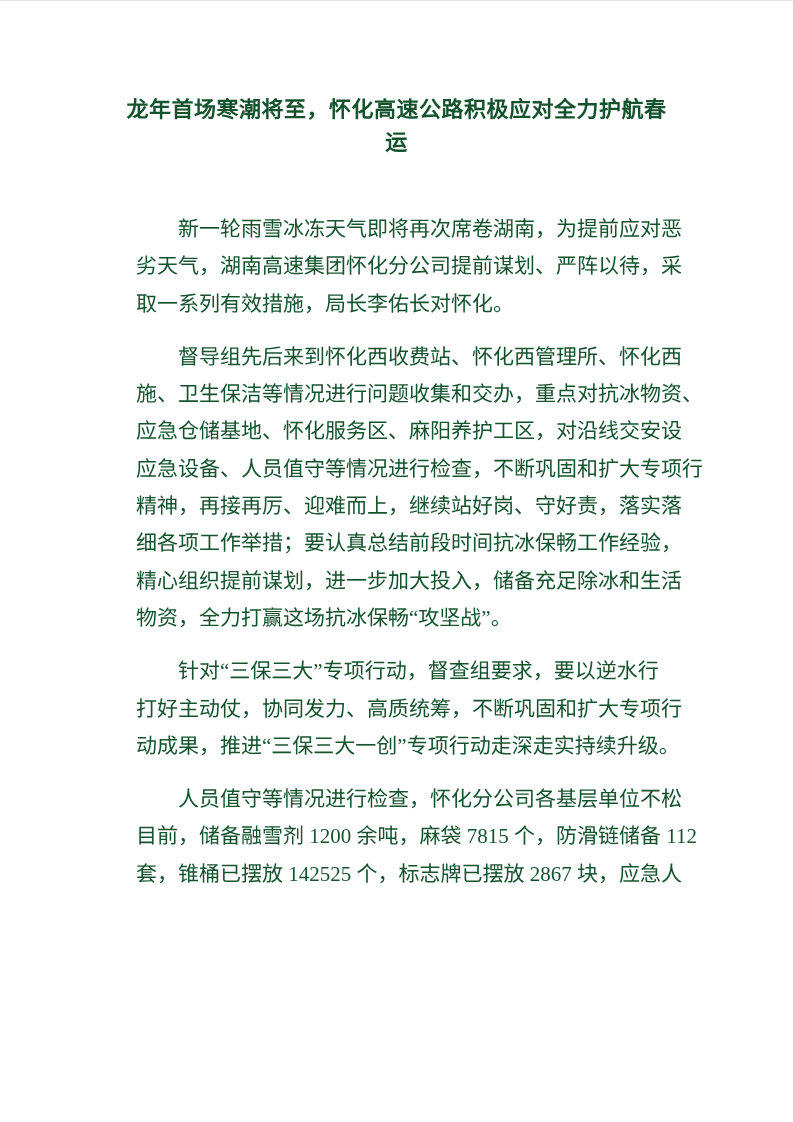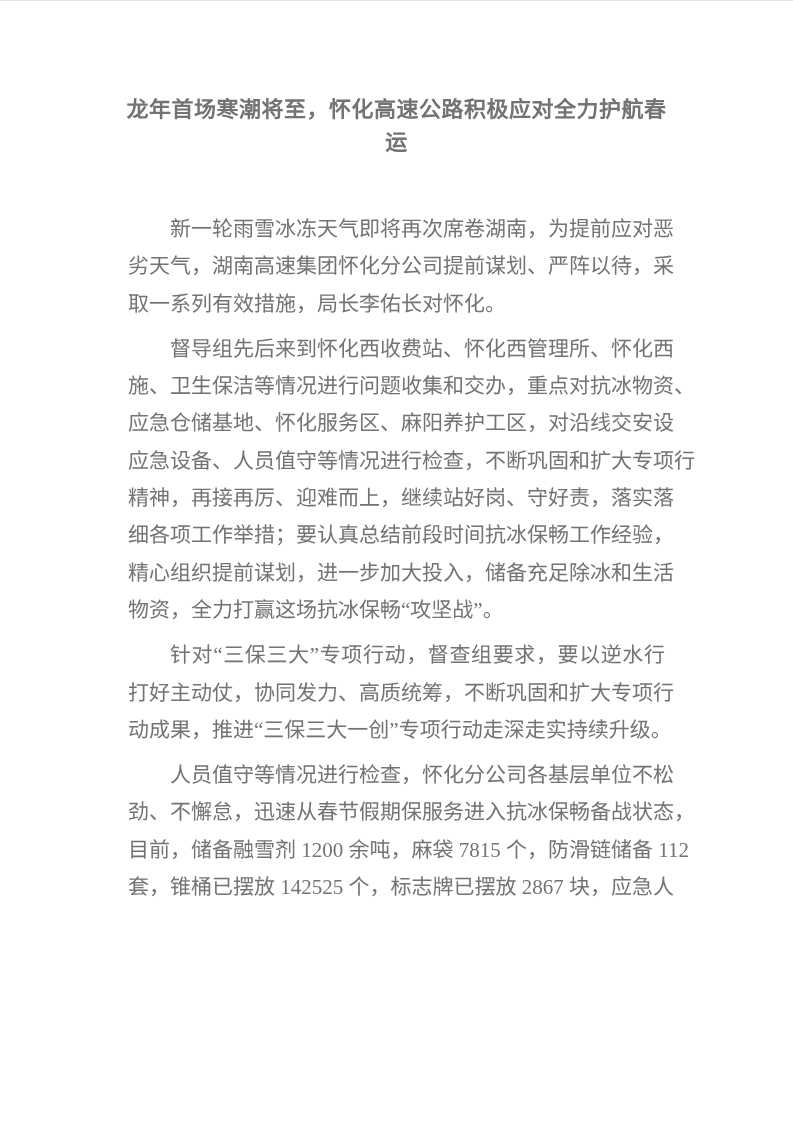--- a/index.html
+++ b/index.html
@@ -9,38 +9,38 @@
   }
   .page {
     position: relative;
     width: 793px;
     height: 1098px;
     box-sizing: border-box;
     background: #ffffff;
     border-top: 1px solid #e4e4e4;
     padding: 92px 120px 0 120px;
     overflow: hidden;
-    color: #737373;
+    color: #14532d;
     font-family: "Liberation Serif", "DejaVu Serif", serif;
   }
   .doc-title {
     margin: 0 0 52px 0;
     padding: 0;
     font-family: "Liberation Sans", "DejaVu Sans", sans-serif;
     font-weight: bold;
     font-size: 22px;
     line-height: 33px;
     text-align: center;
     letter-spacing: 0.5px;
   }
   .body-text {
     font-size: 21px;
   }
   .para {
-    margin: 8px;
+    margin: 16px;
     padding: 0;
   }
   .line {
     line-height: 37.3px;
     white-space: nowrap;
     text-align: justify;
     text-align-last: justify;
     text-justify: inter-character;
   }
   .line.first {
@@ -78,19 +78,18 @@
     </section>
 
     <section class="para">
       <div class="line first">针对“三保三大”专项行动，督查组要求，要以逆水行</div>
       <div class="line">打好主动仗，协同发力、高质统筹，不断巩固和扩大专项行</div>
       <div class="line plast">动成果，推进“三保三大一创”专项行动走深走实持续升级。</div>
     </section>
 
     <section class="para">
       <div class="line first">人员值守等情况进行检查，怀化分公司各基层单位不松</div>
-      <div class="line">劲、不懈怠，迅速从春节假期保服务进入抗冰保畅备战状态，</div>
       <div class="line">目前，储备融雪剂 1200 余吨，麻袋 7815 个，防滑链储备 112</div>
       <div class="line">套，锥桶已摆放 142525 个，标志牌已摆放 2867 块，应急人</div>
     </section>
 
   </div>
 </div>
 
 </body></html>

